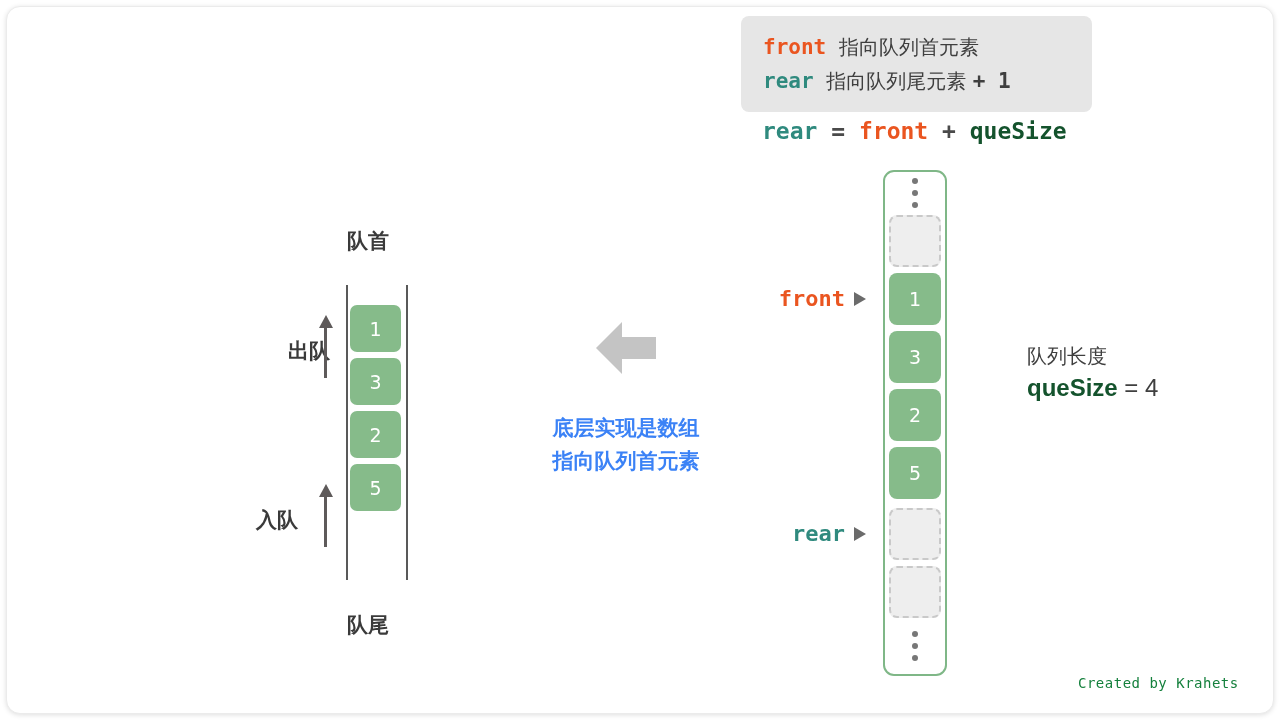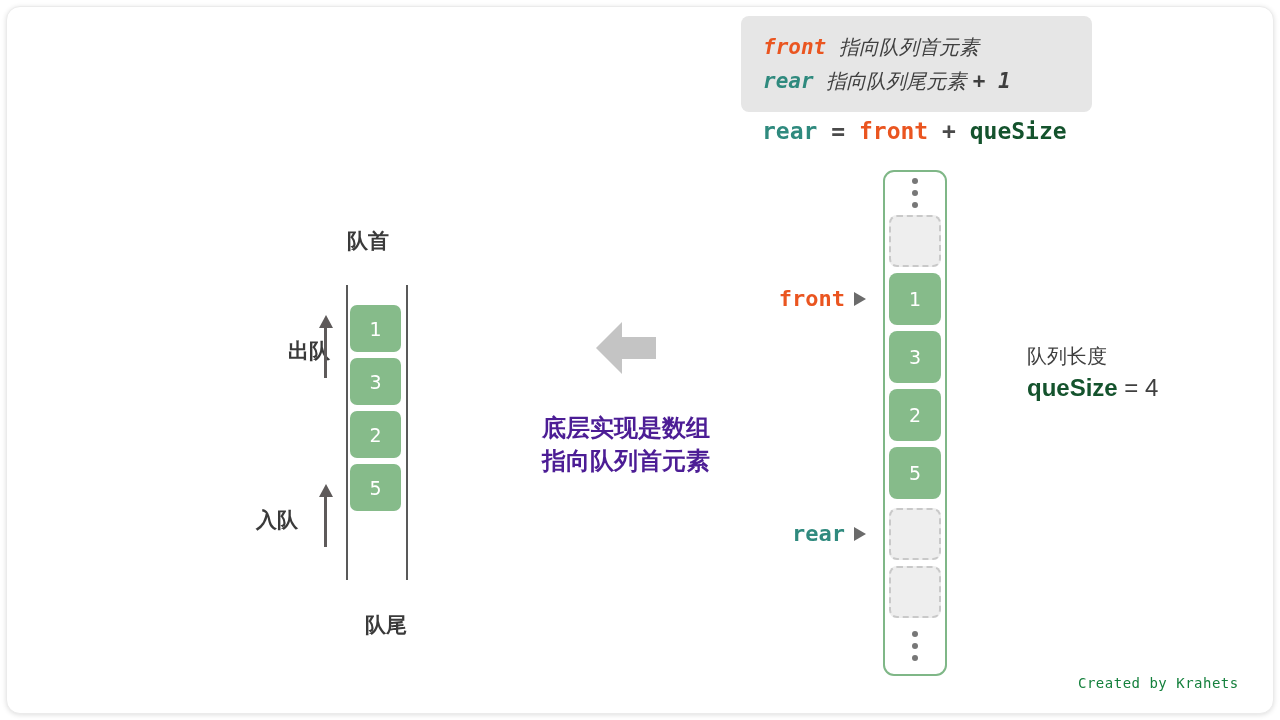--- a/index.html
+++ b/index.html
@@ -40,21 +40,20 @@
     border-radius: 8px;
     box-sizing: border-box;
     padding: 14px 0 0 22px;
   }
   .legend-line {
     white-space: pre;
     font-size: 20px;
     line-height: 34px;
     color: #3f3f3f;
     font-family: "DejaVu Sans", sans-serif;
-    font-style: italic;
   }
   .mono-b {
     font-family: "DejaVu Sans Mono", "Liberation Mono", monospace;
     font-weight: bold;
     font-size: 21px;
   }
   .c-front { color: #ea5520; }
   .c-rear  { color: #2f8a7e; }
   .c-size  { color: #14532d; }
   .c-dark  { color: #3f3f3f; }
@@ -82,21 +81,21 @@
     font-family: "DejaVu Sans", sans-serif;
     font-weight: bold;
     font-size: 21px;
     color: #3a3a3a;
   }
   #queue-tail-label {
     position: absolute;
     left: 347px;
     top: 611px;
     width: 60px;
-    text-align: right;
+    text-align: left;
     font-family: "DejaVu Sans", sans-serif;
     font-weight: bold;
     font-size: 21px;
     color: #3a3a3a;
   }
   .rail {
     position: absolute;
     top: 285px;
     width: 2px;
     height: 295px;
@@ -161,23 +160,23 @@
     height: 56px;
   }
   #center-note {
     position: absolute;
     left: 518px;
     top: 412px;
     width: 216px;
     text-align: center;
     font-family: "DejaVu Sans", sans-serif;
     font-weight: bold;
-    font-size: 24px;
+    font-size: 21px;
     line-height: 33px;
-    color: #4c1d95;
+    color: #3b82f6;
   }
 
   
   #array-container {
     position: absolute;
     left: 883px;
     top: 170px;
     width: 64px;
     height: 506px;
     border: 2px solid #7fb787;

